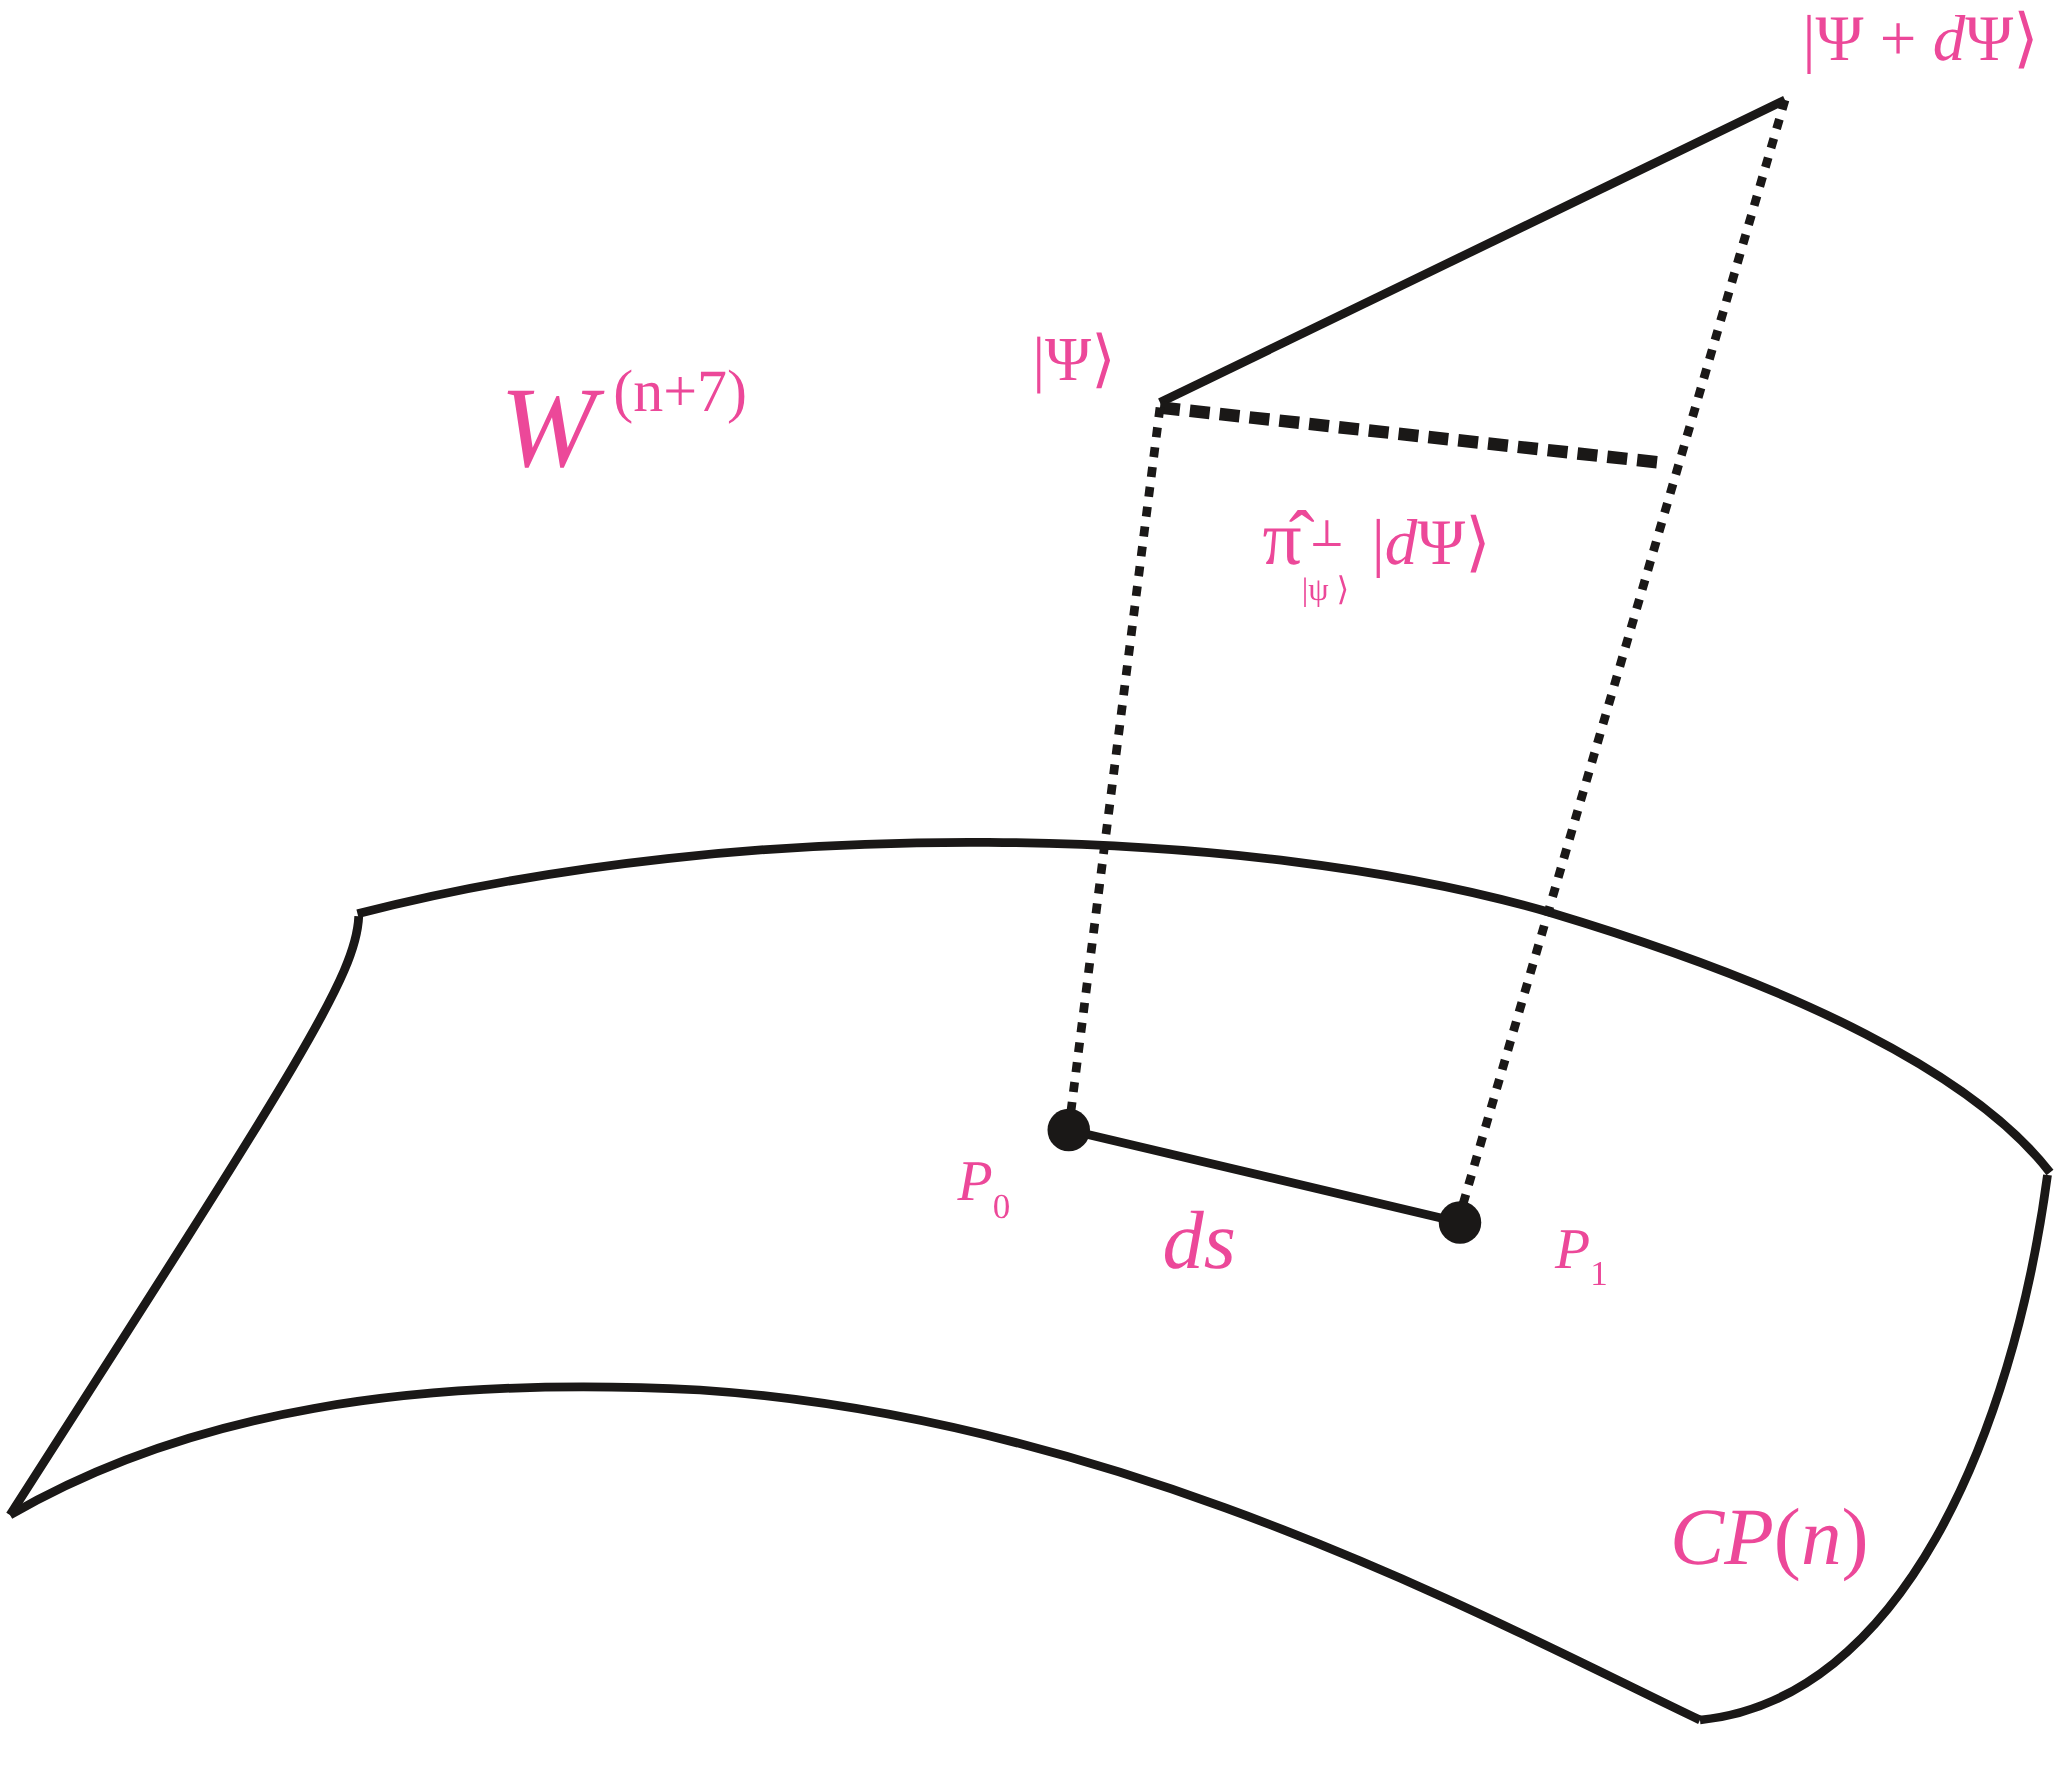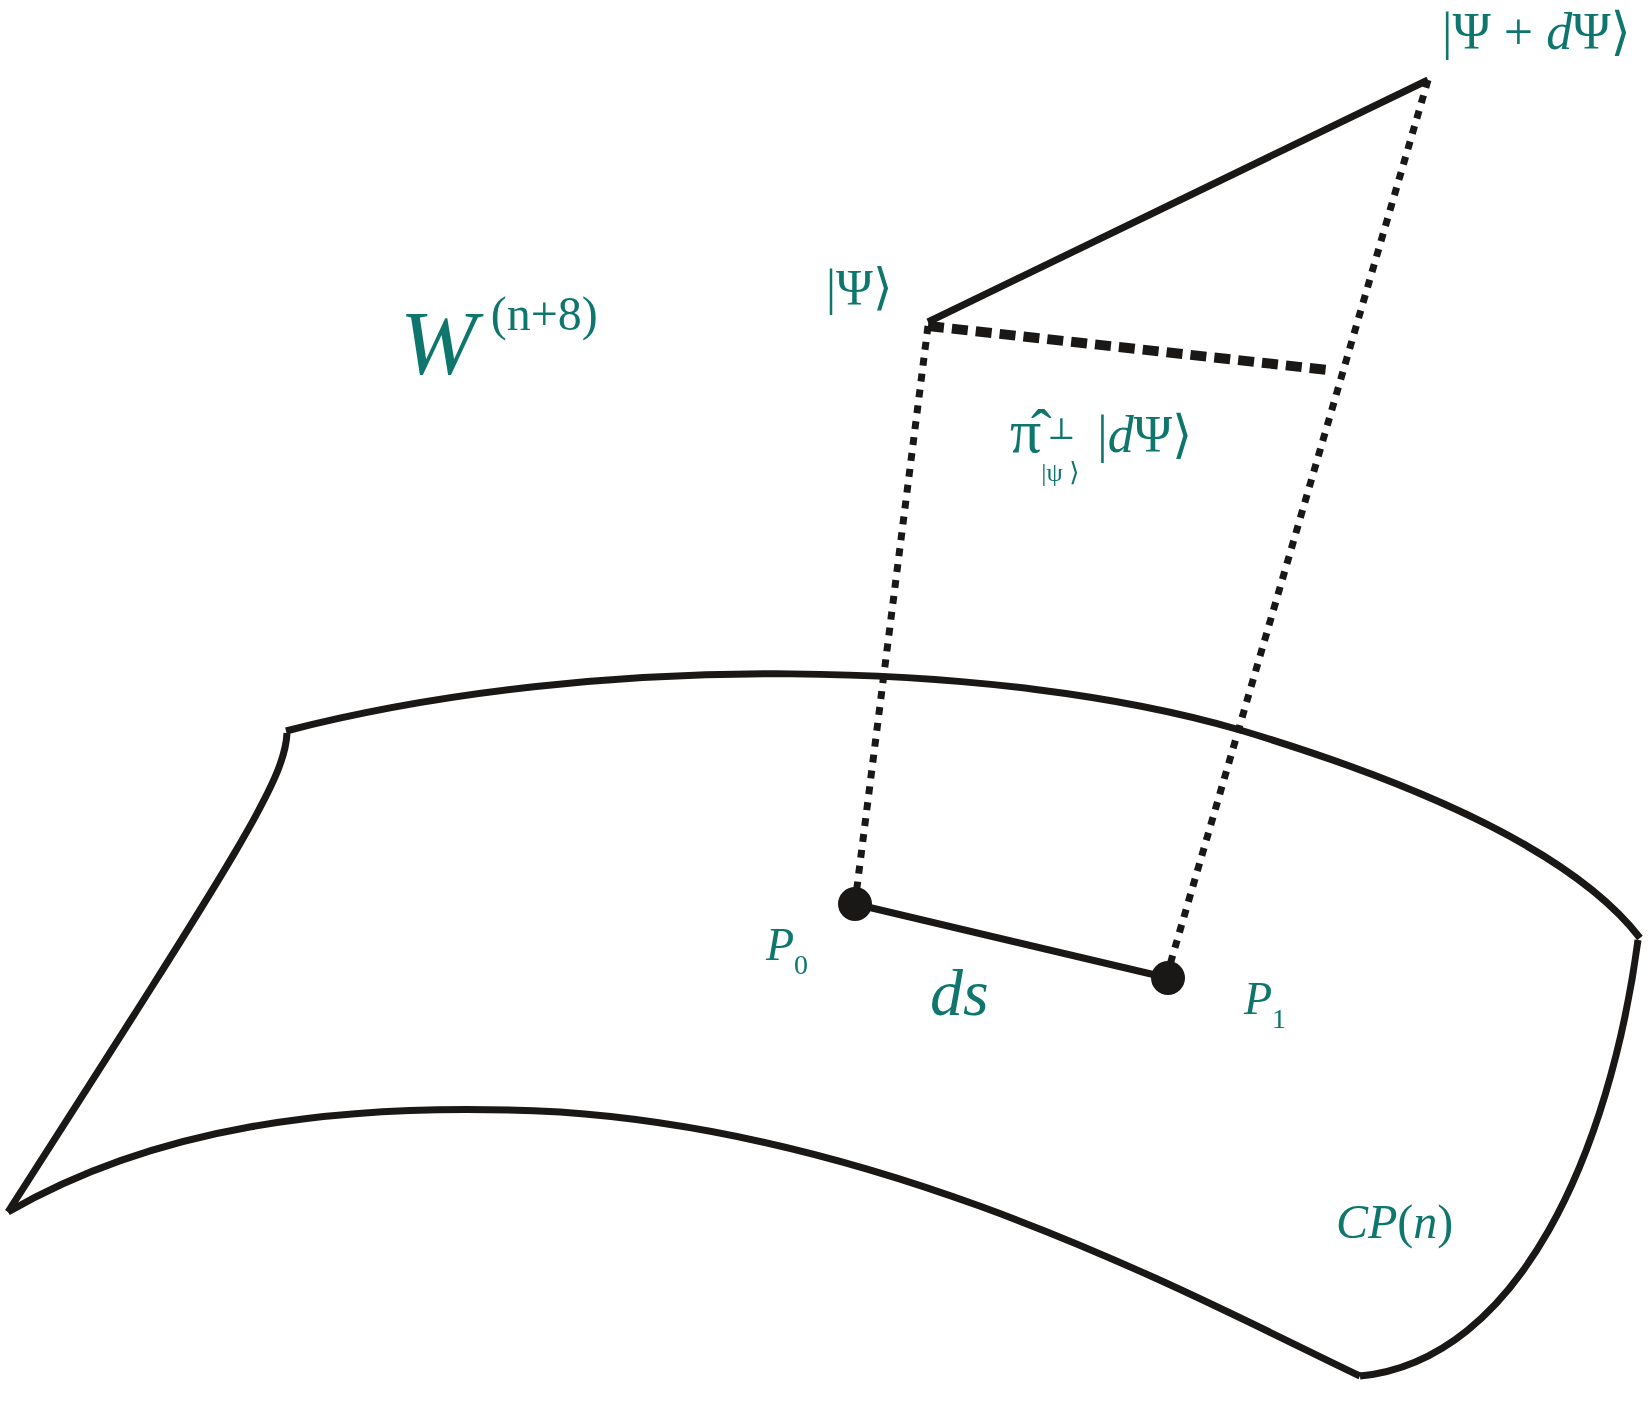--- a/index.html
+++ b/index.html
@@ -1,21 +1,21 @@
 <!DOCTYPE html>
 <html><head>
 <meta charset="utf-8">
 <style>
   html, body { margin: 0; padding: 0; background: #ffffff; }
   body { width: 1648px; height: 1421px; position: relative; overflow: hidden; }
   svg.figure { position: absolute; left: 0; top: 0; }
   .lbl {
     position: absolute;
     font-family: "Liberation Serif", "DejaVu Serif", serif;
-    color: #0f766e;
+    color: #ec4899;
     white-space: nowrap;
     line-height: 1;
   }
   .it { font-style: italic; }
   .bar { font-style: normal; font-weight: 300; }
 </style>
 </head>
 <body>
 
 <svg class="figure" width="1648" height="1421" viewBox="0 0 1648 1421" xmlns="http://www.w3.org/2000/svg">
@@ -33,21 +33,21 @@
     <path d="M 928 326 L 856 895" stroke-dasharray="8 8"></path>
     <path d="M 1428 80 L 1167 975" stroke-dasharray="8 8"></path>
 
     <path d="M 855 904 L 1168 978"></path>
   </g>
   <circle cx="855" cy="904" r="17" fill="#1a1817"></circle>
   <circle cx="1168" cy="978" r="17" fill="#1a1817"></circle>
 </svg>
 
 <div class="lbl" style="left:400px; top:290px; font-size:92px;">
-  <span class="it">W</span><span style="font-size:48px; vertical-align:44px; margin-left:14px;">(n+8)</span>
+  <span class="it">W</span><span style="font-size:48px; vertical-align:44px; margin-left:14px;">(n+7)</span>
 </div>
 
 <div class="lbl" style="left:826px; top:262px; font-size:50px;">
   <span class="bar">|</span><span>Ψ</span><span>⟩</span>
 </div>
 
 <div class="lbl" style="left:1442px; top:6px; font-size:52px;">
   <span class="bar">|</span><span>Ψ</span><span> + </span><span class="it">d</span><span>Ψ</span><span>⟩</span>
 </div>
 
@@ -61,15 +61,15 @@
 <div class="lbl" style="left:766px; top:922px; font-size:46px;">
   <span class="it">P</span><span style="font-size:28px; vertical-align:-14px;">0</span>
 </div>
 
 <div class="lbl" style="left:1198px; top:976px; font-size:46px;margin-left:46px;">
   <span class="it">P</span><span style="font-size:28px; vertical-align:-14px;">1</span>
 </div>
 
 <div class="lbl it" style="left:930px; top:960px; font-size:66px;">ds</div>
 
-<div class="lbl" style="left:1336px; top:1198px; font-size:48px;">
+<div class="lbl" style="left:1336px; top:1198px; font-size:65px;">
   <span class="it">CP</span><span>(</span><span class="it">n</span><span>)</span>
 </div>
 
 </body></html>

